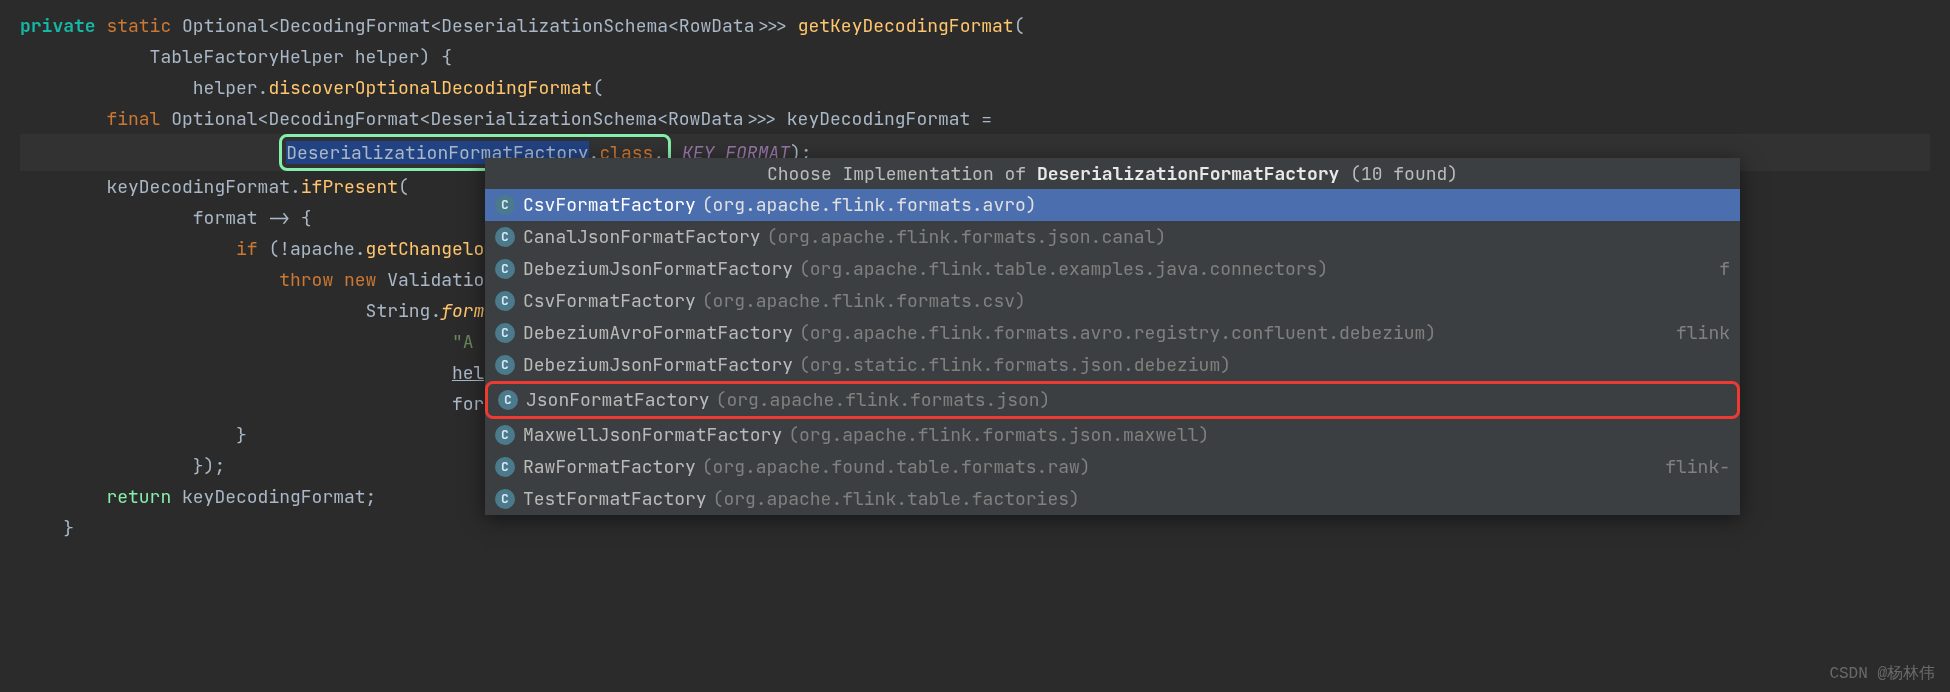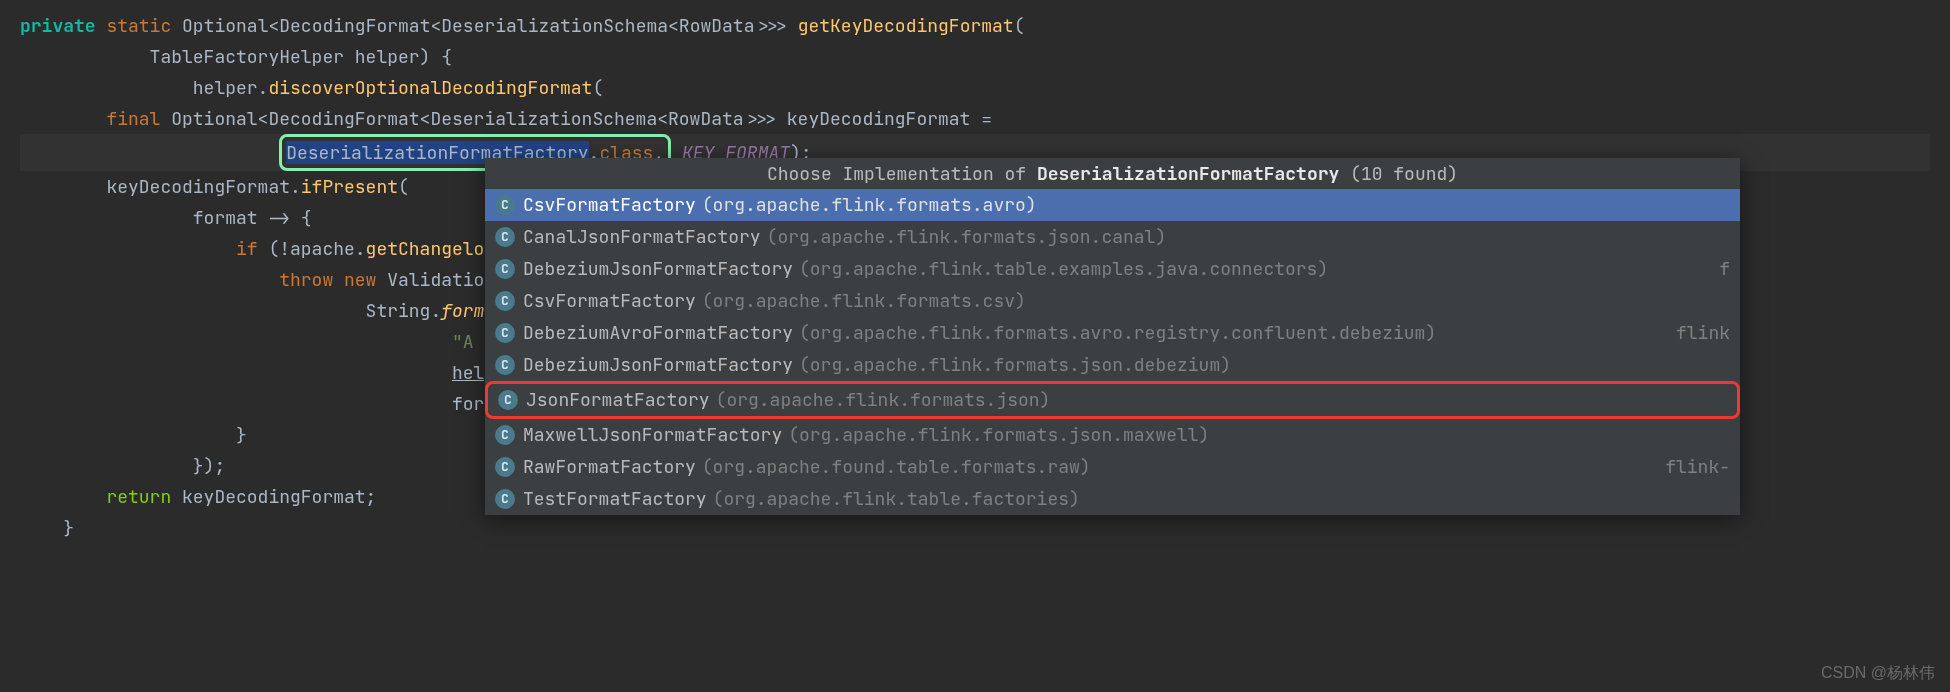--- a/index.html
+++ b/index.html
@@ -17,21 +17,21 @@
       padding: 10px 20px;
       line-height: 31px;
     }
     .line { white-space: pre; }
     .kw-private { color: #14b8a6; font-weight: bold; }
     .kw-static { color: #cc7832; }
     .kw-final { color: #cc7832; }
     .kw-if { color: #cc7832; text-align: center; }
     .kw-throw { color: #cc7832; text-align: center; }
     .kw-new { color: #cc7832; }
-    .kw-return { color: #84cc16; }
+    .kw-return { color: #86efac; }
     .kw-class { color: #cc7832; }
     .type { color: #a9b7c6; }
     .method-name { color: #ffc66d; }
     .method-call { color: #ffc66d; }
     .const { color: #9876aa; font-style: italic; }
     .string { color: #6a8759; }
     .underline { text-decoration: underline; text-decoration-color: #a9b7c6; }
     .highlight-line { background: #323232; display: inline-block; width: 100%; }
     .red-box {
       border: 3px solid #86efac;
@@ -94,21 +94,21 @@
       right: 10px;
       color: #808080;
       font-size: 18px;
     }
     .watermark {
       position: absolute;
       bottom: 8px;
       right: 15px;
       color: #6a6a6a;
       font-size: 16px;
-      font-family: Liberation Sans, sans-serif;
+      font-family: Liberation Mono, monospace;
       margin-left: 15px;
     }
   </style>
 </head>
 <body>
 
 <div class="editor">
   <div class="line"><span class="kw-private">private</span> <span class="kw-static">static</span><span class="type"> Optional&lt;DecodingFormat&lt;DeserializationSchema&lt;RowData&gt;&gt;&gt; </span><span class="method-name">getKeyDecodingFormat</span><span>(</span></div>
   <div class="line"><span>            TableFactoryHelper helper) {</span></div>
   <div class="line"><span>                helper.</span><span class="method-call">discoverOptionalDecodingFormat</span><span>(</span></div>
@@ -157,21 +157,21 @@
     </div>
     <div class="popup-item">
       <span class="class-icon">C</span>
       <span class="cls-name">DebeziumAvroFormatFactory</span>
       <span class="pkg">(org.apache.flink.formats.avro.registry.confluent.debezium)</span>
       <span class="right-hint">flink</span>
     </div>
     <div class="popup-item">
       <span class="class-icon">C</span>
       <span class="cls-name">DebeziumJsonFormatFactory</span>
-      <span class="pkg">(org.apache.flink.formats.json.debezium)</span>
+      <span class="pkg">(org.static.flink.formats.json.debezium)</span>
     </div>
     <div class="popup-item red-box-popup">
       <span class="class-icon">C</span>
       <span class="cls-name">JsonFormatFactory</span>
       <span class="pkg">(org.apache.flink.formats.json)</span>
     </div>
     <div class="popup-item">
       <span class="class-icon">C</span>
       <span class="cls-name">MaxwellJsonFormatFactory</span>
       <span class="pkg">(org.apache.flink.formats.json.maxwell)</span>

